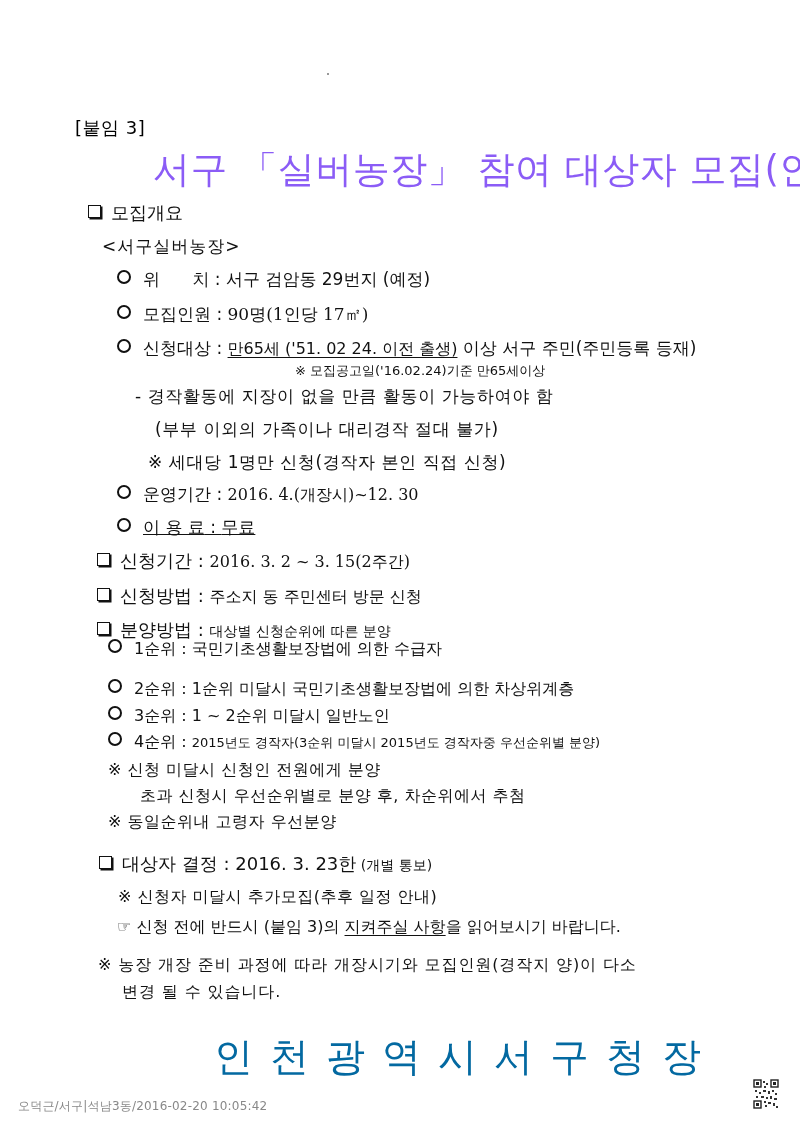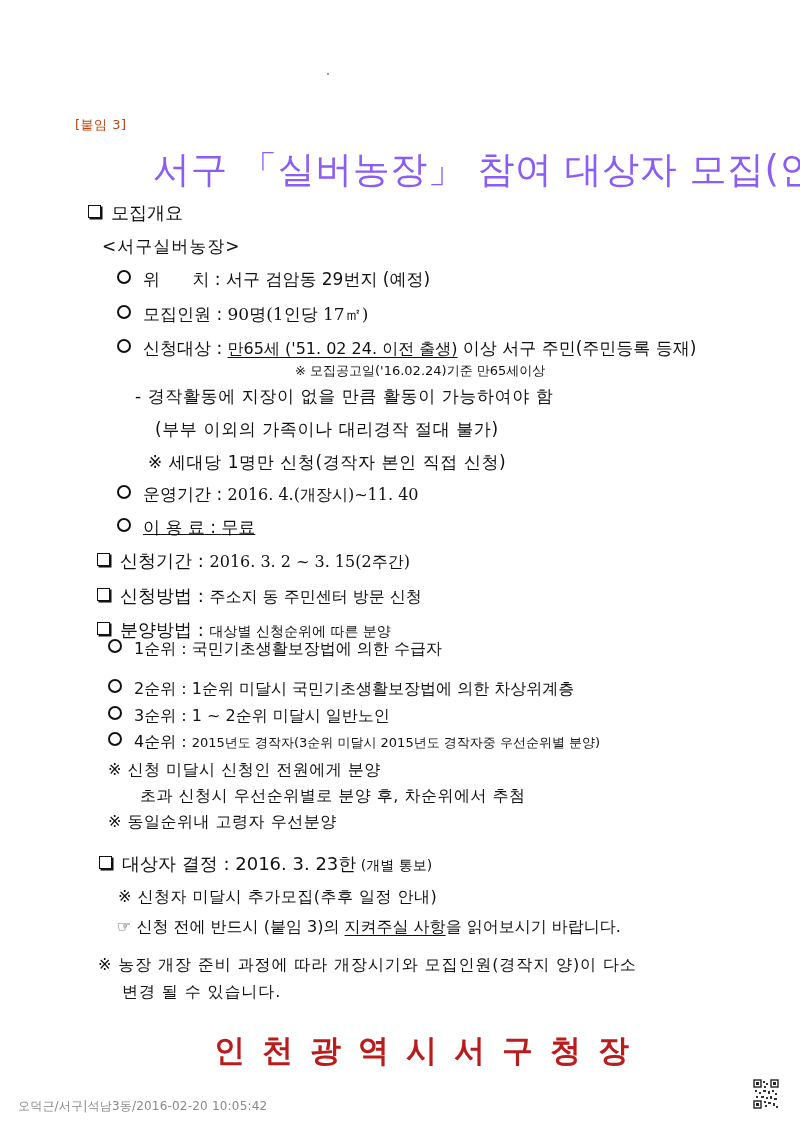--- a/index.html
+++ b/index.html
@@ -3,38 +3,38 @@
 <meta charset="utf-8">
 <style>
   html, body { margin: 0; padding: 0; background: #ffffff; }
   body {
     width: 800px; height: 1131px; position: relative; overflow: hidden;
     font-family: "DejaVu Sans", "Liberation Sans", sans-serif;
     color: #111;
   }
   .abs { position: absolute; white-space: nowrap; }
   .speck { left: 327px; top: 73px; width: 2px; height: 2px; background: #999; }
-  .attach { left: 75px; top: 116px; font-size: 13px; color: #c2410c; letter-spacing: 0.5px; }
+  .attach { left: 75px; top: 116px; font-size: 18px; color: #000000; letter-spacing: 0.5px; }
   .title { left: 153px; top: 145px; font-size: 37px; color: #8b5cf6; letter-spacing: 0.5px; }
   .sec { font-size: 18px; color: #111; }
   .sq {
     display: inline-block; width: 11px; height: 11px; border: 1.6px solid #111;
     box-shadow: 1.5px 1.5px 0 #111; margin-right: 10px; vertical-align: 1px;
   }
   .circ {
     display: inline-block; width: 10px; height: 10px; border: 2px solid #111;
     border-radius: 50%; margin-right: 12px; vertical-align: 1px;
   }
   .txt17 { font-size: 17px; }
   .txt16 { font-size: 16px; }
   .txt14 { font-size: 14px; }
   .serif { font-family: "DejaVu Serif", "Liberation Serif", serif; }
   .u { text-decoration: underline; text-underline-offset: 3px; }
   .sub { font-size: 13px; margin-left: 23px; }
-  .sign { left: 214px; top: 1030px; font-size: 31px; letter-spacing: 17px; color: #b91c1c; font-weight: bold; }
+  .sign { left: 214px; top: 1030px; font-size: 39px; letter-spacing: 17px; color: #0369a1; }
   .footer { left: 18px; top: 1098px; font-size: 12px; color: #888; letter-spacing: 0.2px; }
   .qr { left: 753px; top: 1079px; width: 26px; height: 30px; }
 </style>
 </head>
 <body>
 
 <div class="abs speck"></div>
 
 <div class="abs attach">[붙임 3]</div>
 <div class="abs title">서구 「실버농장」 참여 대상자 모집(안)</div>
@@ -52,21 +52,21 @@
 </div>
 <div class="abs txt17" style="left:117px;top:337px;">
   <span class="circ"></span><span>신청대상</span><span style="white-space:pre"> : </span><span class="u txt16">만65세 ('51. 02 24. 이전 출생)</span><span style="white-space:pre"> 이상 서구 주민(주민등록 등재)</span>
 </div>
 <div class="abs sub" style="left:272px;top:362px;">※ 모집공고일('16.02.24)기준 만65세이상</div>
 <div class="abs txt17" style="left:135px;top:385px;letter-spacing:0.6px;">- 경작활동에 지장이 없을 만큼 활동이 가능하여야 함</div>
 <div class="abs txt17" style="left:155px;top:418px;letter-spacing:0.6px;">(부부 이외의 가족이나 대리경작 절대 불가)</div>
 <div class="abs txt17" style="left:148px;top:451px;letter-spacing:0.6px;">※ 세대당 1명만 신청(경작자 본인 직접 신청)</div>
 
 <div class="abs txt17" style="left:117px;top:483px;">
-  <span class="circ"></span><span>운영기간</span><span style="white-space:pre"> : </span><span class="serif txt16">2016. 4.(개장시)~11. 40</span>
+  <span class="circ"></span><span>운영기간</span><span style="white-space:pre"> : </span><span class="serif txt16">2016. 4.(개장시)~12. 30</span>
 </div>
 <div class="abs txt17" style="left:117px;top:516px;text-decoration:underline;">
   <span class="circ"></span><span style="white-space:pre">이 용 료</span><span style="white-space:pre"> : </span><span>무료</span>
 </div>
 
 <div class="abs sec" style="left:97px;top:549px;">
   <span class="sq"></span><span>신청기간</span><span style="white-space:pre"> : </span><span class="serif txt16">2016. 3. 2 ~ 3. 15(2주간)</span>
 </div>
 <div class="abs sec" style="left:97px;top:584px;">
   <span class="sq"></span><span>신청방법</span><span style="white-space:pre"> : </span><span class="txt16">주소지 동 주민센터 방문 신청</span>

